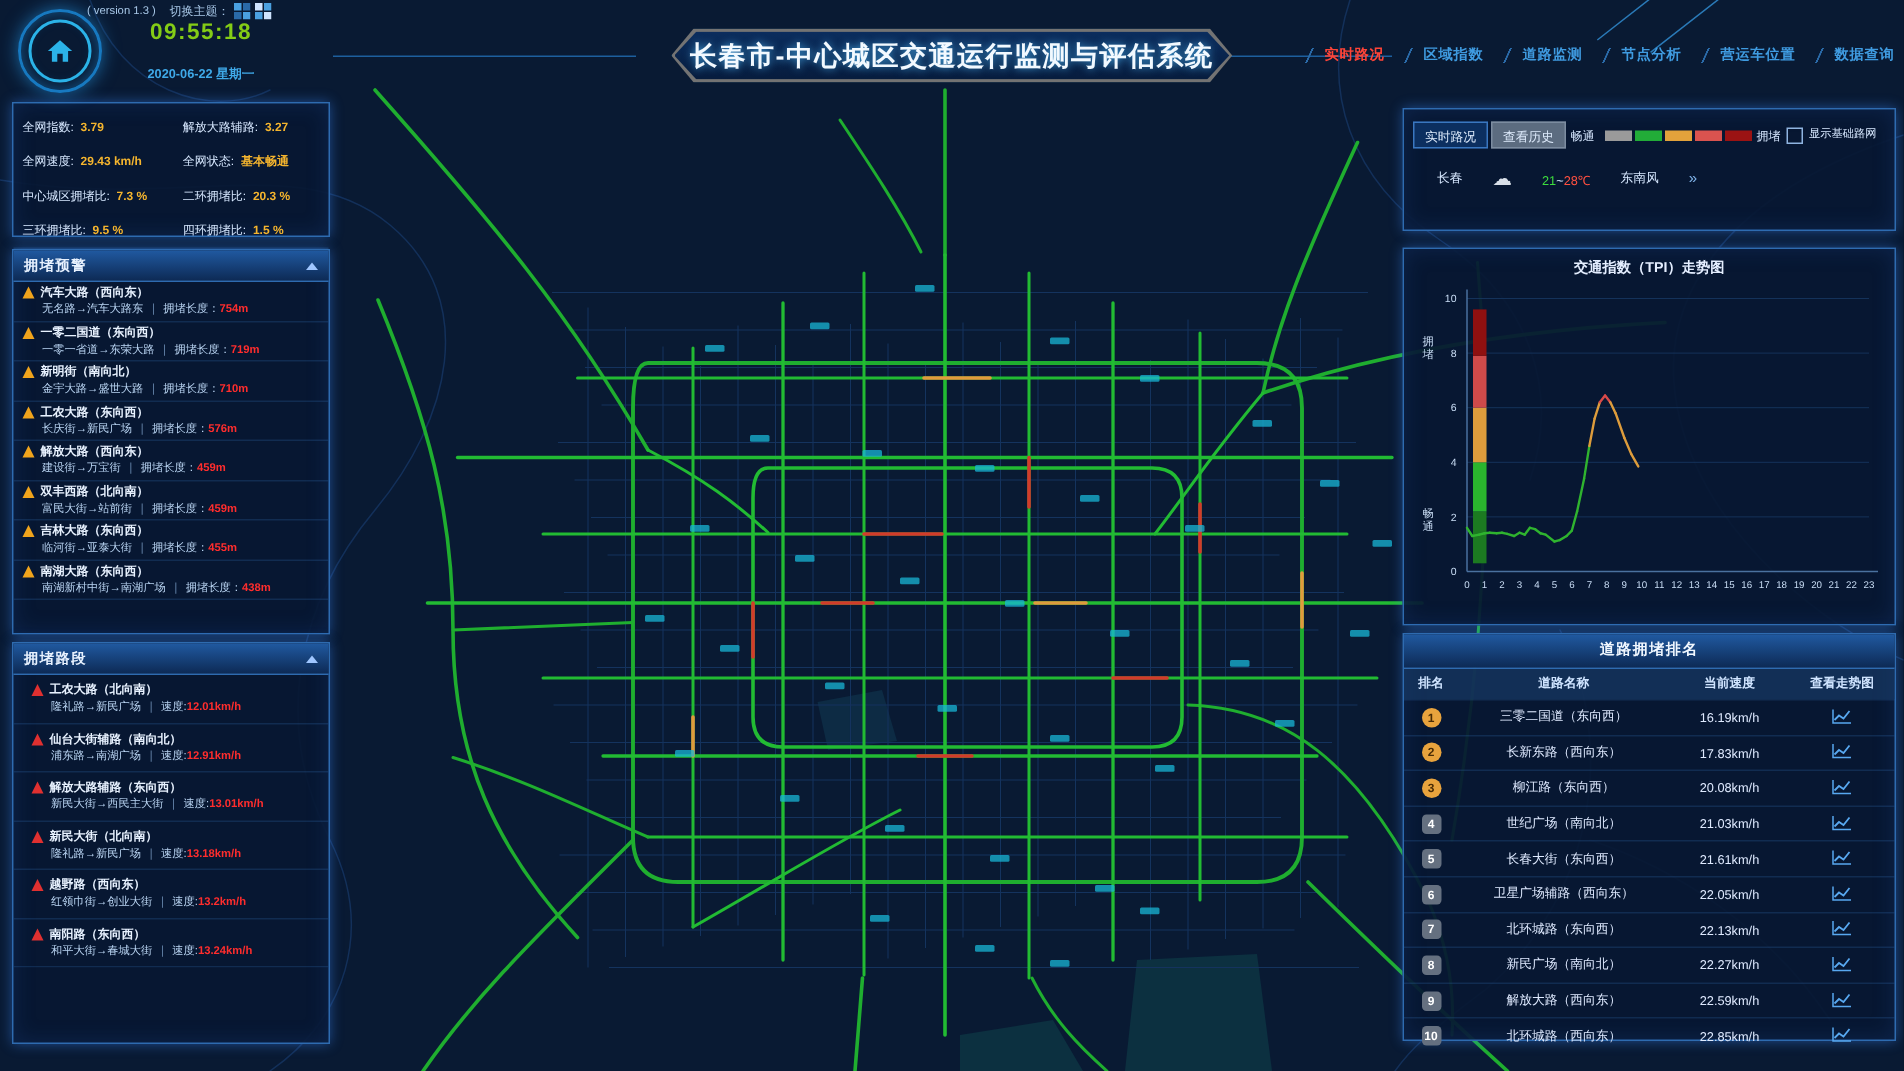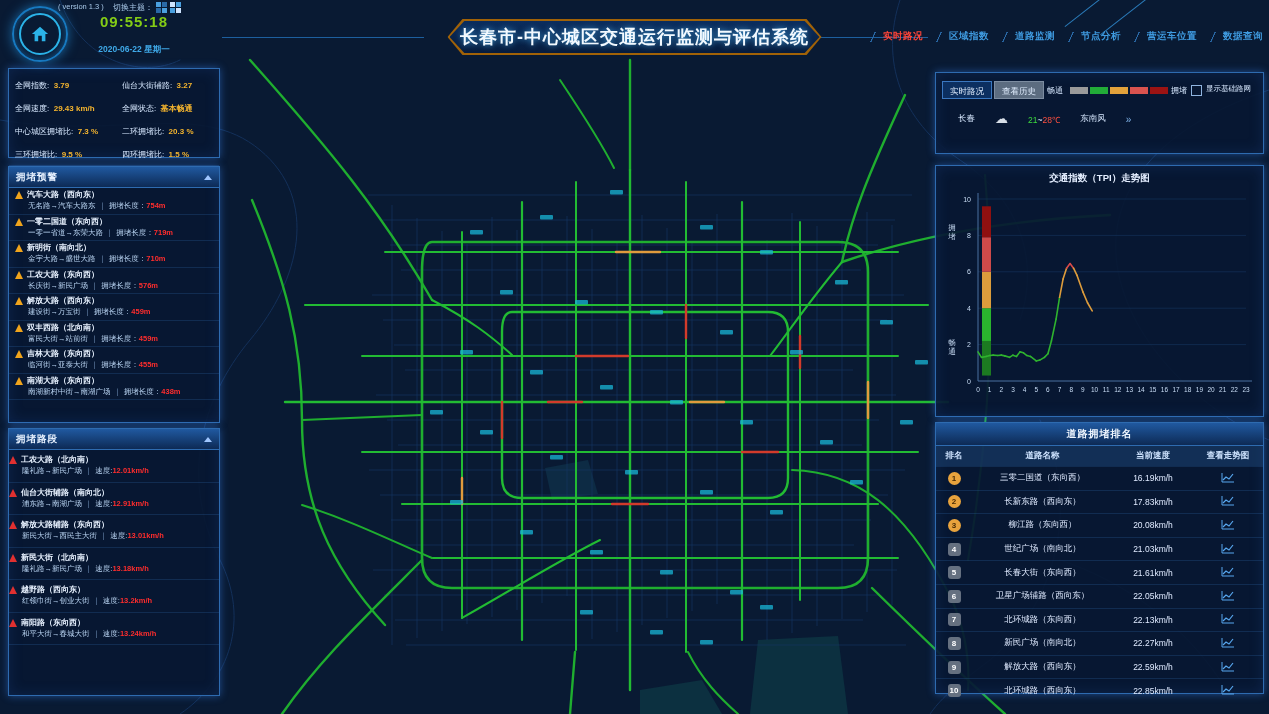--- a/index.html
+++ b/index.html
@@ -16,21 +16,21 @@
   
   .hdr-txt{position:absolute;z-index:10}
   #logo{position:absolute;left:12px;top:6px;width:52px;height:52px;border-radius:50%;border:2px solid #1779c0;z-index:10;
         box-shadow:0 0 12px rgba(40,170,255,.55), inset 0 0 10px rgba(40,170,255,.4);display:flex;align-items:center;justify-content:center;cursor:pointer}
   #logo .in{width:38px;height:38px;border-radius:50%;border:2px solid #2bb3e8;display:flex;align-items:center;justify-content:center}
   #version{left:58px;top:2px;font-size:7.5px;color:#a8c8e8}
   #theme{left:113px;top:2px;font-size:8px;color:#a8c8e8;display:flex;align-items:center;gap:3px}
   #clock{left:86px;top:13px;width:96px;text-align:center;font-size:15px;font-weight:bold;color:#84cc16;letter-spacing:1px}
   #date{left:86px;top:44px;width:96px;text-align:center;font-size:8.5px;color:#3fa9e8;font-weight:bold}
   #banner{position:absolute;left:50%;top:19px;transform:translateX(-50%);width:374px;height:36px;z-index:10;
-          background:#a16207;clip-path:polygon(4% 0,96% 0,100% 50%,96% 100%,4% 100%,0 50%);
+          background:#737373;clip-path:polygon(4% 0,96% 0,100% 50%,96% 100%,4% 100%,0 50%);
           filter:drop-shadow(0 0 6px rgba(43,179,232,.65))}
   #banner .in{position:absolute;left:2px;top:2px;right:2px;bottom:2px;background:linear-gradient(180deg,#0b2d5e,#071c3d);
           clip-path:polygon(4% 0,96% 0,100% 50%,96% 100%,4% 100%,0 50%);
           display:flex;align-items:center;justify-content:center}
   #banner .t{font-size:18px;font-weight:bold;color:#f2f9ff;letter-spacing:1px;text-shadow:0 0 6px rgba(80,190,255,.8)}
   #nav{position:absolute;right:6px;top:30px;z-index:10;display:flex;align-items:center}
   #nav .sl{display:inline-block;width:14px;height:10px;margin:0 3px 0 9px;
            background:linear-gradient(115deg,transparent 46%,#2a6aa8 47%,#2a6aa8 53%,transparent 54%)}
   #nav a{font-size:9.5px;color:#3f9be0;text-decoration:none;font-weight:bold;letter-spacing:.5px}
   #nav a.active{color:#ff4438}
@@ -41,21 +41,21 @@
   .stats-grid{display:grid;grid-template-columns:54% 46%;padding:5px 6px 2px;row-gap:5px;column-gap:0}
   .s-label{color:#d7e8ff;font-size:8px}
   .s-value{color:#f5b52e;font-size:8px;font-weight:bold}
   .s-dt{padding:3px 6px;border-top:1px solid rgba(46,107,176,.3);margin-top:2px}
   
   #warning-panel{left:8px;top:166px;width:210px;height:255px}
   #congestion-panel{left:8px;top:428px;width:210px;height:266px}
   .list-body{overflow:hidden}
   #warning-panel .list-body{height:234px}
   .w-item{padding:2px 6px 3px;border-bottom:1px solid rgba(46,107,176,.25);cursor:pointer}
-  .c-item{padding:5px 0 6px;border-bottom:1px solid rgba(46,107,176,.25);cursor:pointer}
+  .c-item{padding:5px 12px 6px;border-bottom:1px solid rgba(46,107,176,.25);cursor:pointer}
   .w-l1{display:flex;align-items:center;gap:4px;font-size:8px;font-weight:bold;color:#e8f2ff;line-height:10px}
   .tri{width:0;height:0;border-left:4.5px solid transparent;border-right:4.5px solid transparent;border-bottom:8px solid #f0a41c;flex:0 0 auto}
   .tri.r{border-bottom-color:#e03030}
   .w-l2{font-size:7.5px;color:#b9d4f2;margin:1px 0 0 13px;line-height:9.5px}
   .red{color:#ff2d2d;font-weight:bold}
   .sep{margin:0 3px;color:#7fa3cc}
   
   #cond-panel{left:935px;top:72px;width:327px;height:80px}
   .cond-row1{display:flex;align-items:center;padding:8px 6px 0}
   .btn{height:18px;line-height:18px;padding:0 7px;font-size:8.5px;border:1px solid #3a77c0;color:#dce9fa;background:#0c2f60;cursor:pointer}
@@ -273,21 +273,21 @@
     <a href="#">节点分析</a>
   <span class="sl"></span>
     <a href="#">营运车位置</a>
   <span class="sl"></span>
     <a href="#">数据查询</a>
 </div>
 
 <div id="stats-panel" class="panel">
   <div class="stats-grid">
     <div><span class="s-label">全网指数:</span> <span class="s-value">3.79</span></div>
-    <div><span class="s-label">仙台大街辅路:</span> <span class="s-value">3.27</span></div>
+    <div><span class="s-label">解放大路辅路:</span> <span class="s-value">3.27</span></div>
     <div><span class="s-label">全网速度:</span> <span class="s-value">29.43 km/h</span></div>
     <div><span class="s-label">全网状态:</span> <span class="s-value">基本畅通</span></div>
     <div><span class="s-label">中心城区拥堵比:</span> <span class="s-value">7.3 %</span></div>
     <div><span class="s-label">二环拥堵比:</span> <span class="s-value">20.3 %</span></div>
     <div><span class="s-label">三环拥堵比:</span> <span class="s-value">9.5 %</span></div>
     <div><span class="s-label">四环拥堵比:</span> <span class="s-value">1.5 %</span></div>
   </div>
   <div class="s-dt">
     <span class="s-label">当前数据时间:</span> <span class="s-value">2020-06-22 09:50</span>
   </div>

